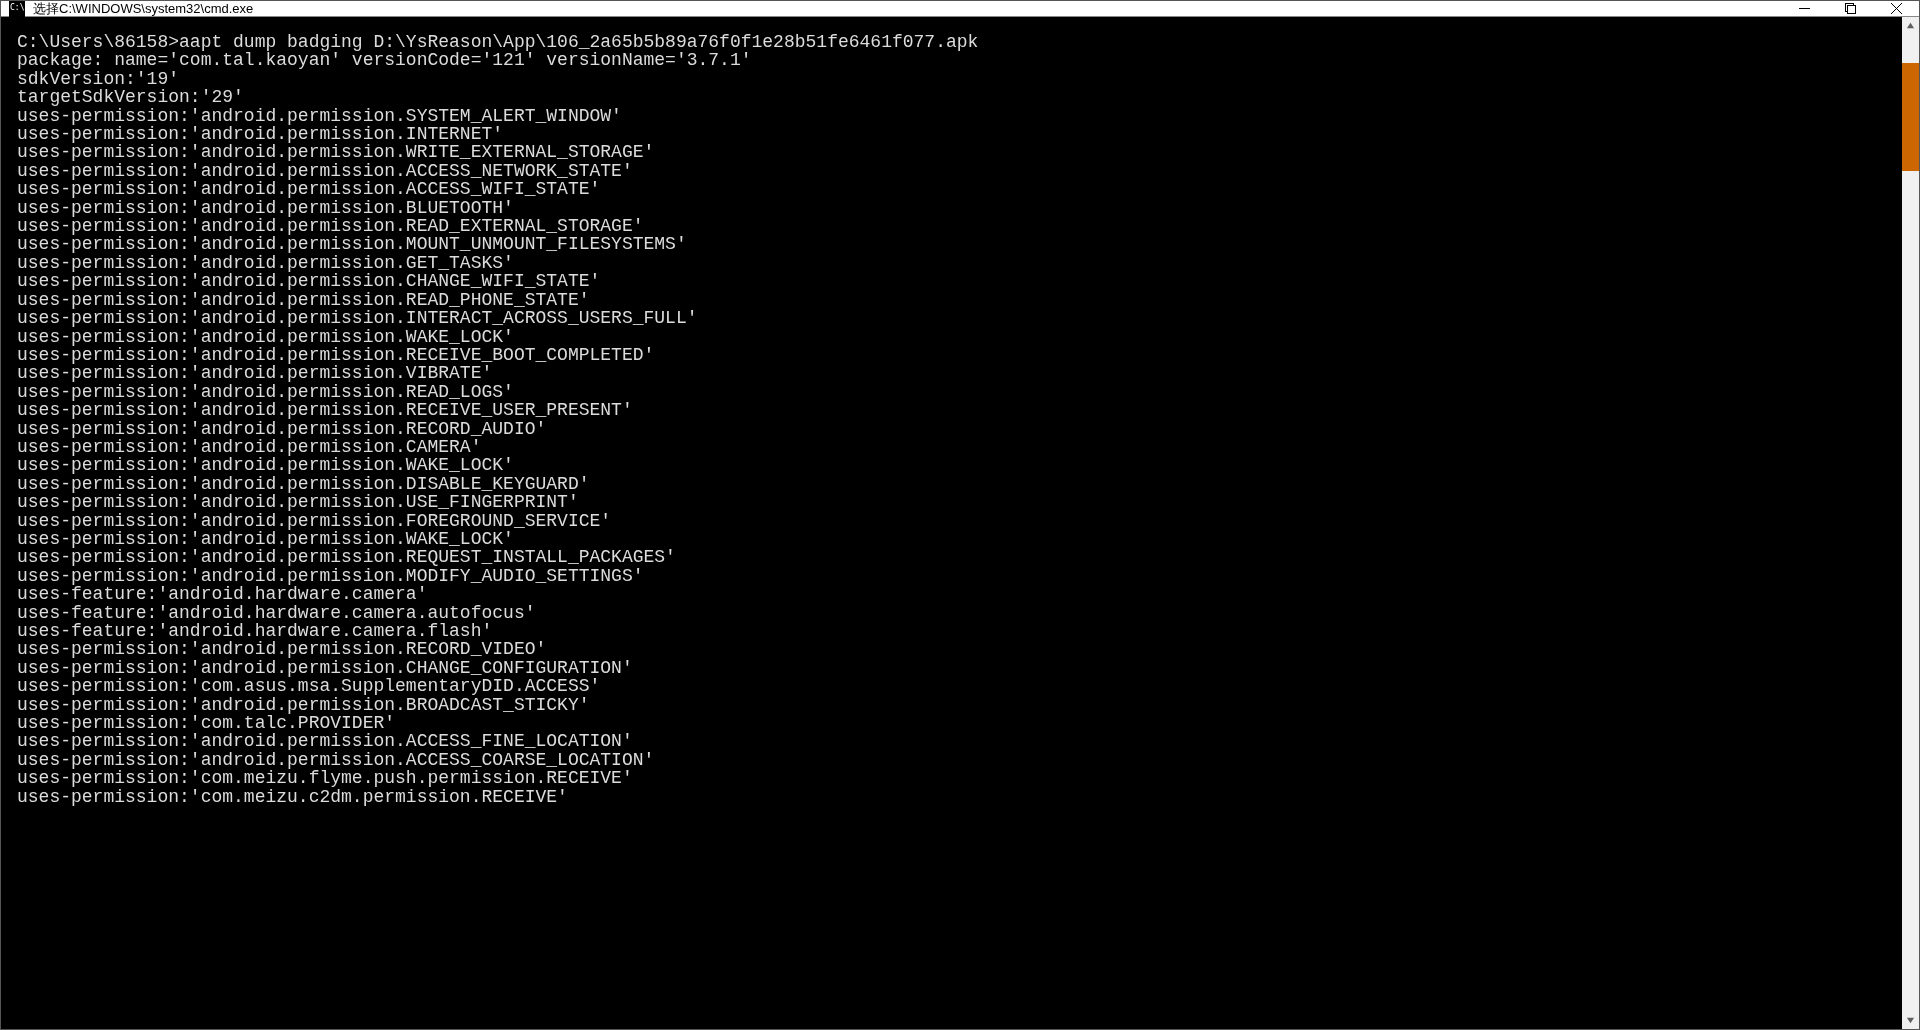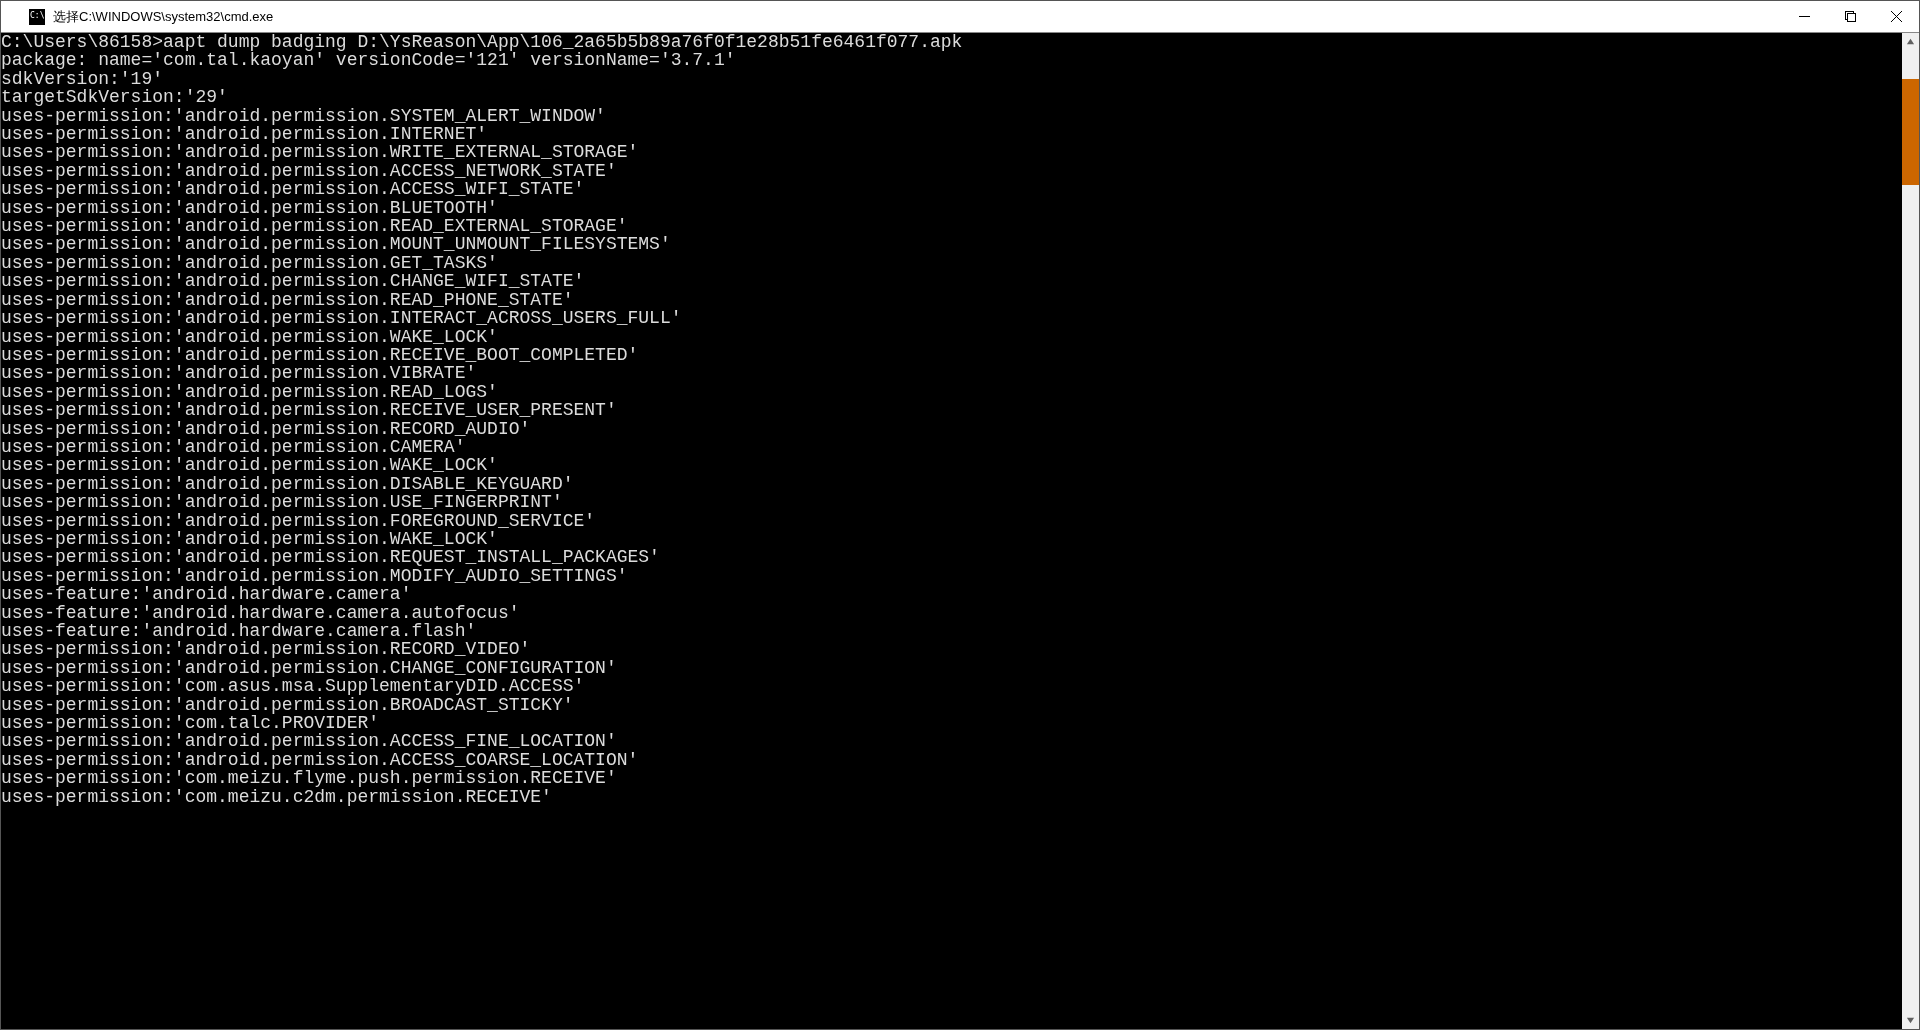--- a/index.html
+++ b/index.html
@@ -1,33 +1,33 @@
 <!DOCTYPE html>
 <html><head>
 <meta charset="utf-8">
 <style>
   * { margin: 0; padding: 0; box-sizing: border-box; }
   html, body { width: 1920px; height: 1030px; overflow: hidden; font-family: "Segoe UI", Tahoma, sans-serif; background: #ffffff; }
   .window { width: 1920px; height: 1030px; display: flex; flex-direction: column; border: 1px solid #555; }
-  .titlebar { height: 32px; background: #ffffff; display: flex; align-items: center; border-bottom: 1px solid #888; padding-left: 20px; }
+  .titlebar { height: 16px; background: #ffffff; display: flex; align-items: center; border-bottom: 1px solid #888; }
   .titlebar .app-icon { width: 16px; height: 16px; margin: 0 8px; background: #000; position: relative; }
   .titlebar .app-icon::after { content: "C:\\"; position: absolute; font-size: 8px; color: #fff; left: 1px; top: 2px; font-family: Consolas, monospace; }
   .titlebar .title-text { font-size: 13px; color: #000; flex: 0 0 auto; }
   .titlebar .spacer { flex: 1 1 auto; }
   .titlebar .win-btn { width: 46px; height: 32px; display: flex; align-items: center; justify-content: center; color: #000; font-size: 12px; }
   .titlebar .win-btn svg { width: 11px; height: 11px; stroke: #000; fill: none; stroke-width: 1; }
   .client { flex: 1 1 auto; display: flex; background: #000; min-height: 0; }
   .terminal-wrap { flex: 1 1 auto; overflow: hidden; position: relative; }
   .terminal {
     font-family: "NSimSun", "SimSun", Consolas, "Courier New", monospace;
     font-size: 18px;
     line-height: 18.4px;
     color: #dcdcdc;
     white-space: pre;
-    padding: 0;
+    padding: 16px;
   }
   .scrollbar { width: 17px; background: #f0f0f0; display: flex; flex-direction: column; }
   .sb-btn { height: 17px; display: flex; align-items: center; justify-content: center; background: #f0f0f0; }
   .sb-btn svg { width: 9px; height: 9px; fill: #606060; }
   .sb-track { flex: 1 1 auto; background: #f0f0f0; position: relative; }
   .sb-thumb { position: absolute; left: 0; right: 0; background: #cc6600; }
 </style>
 </head>
 <body>
 

